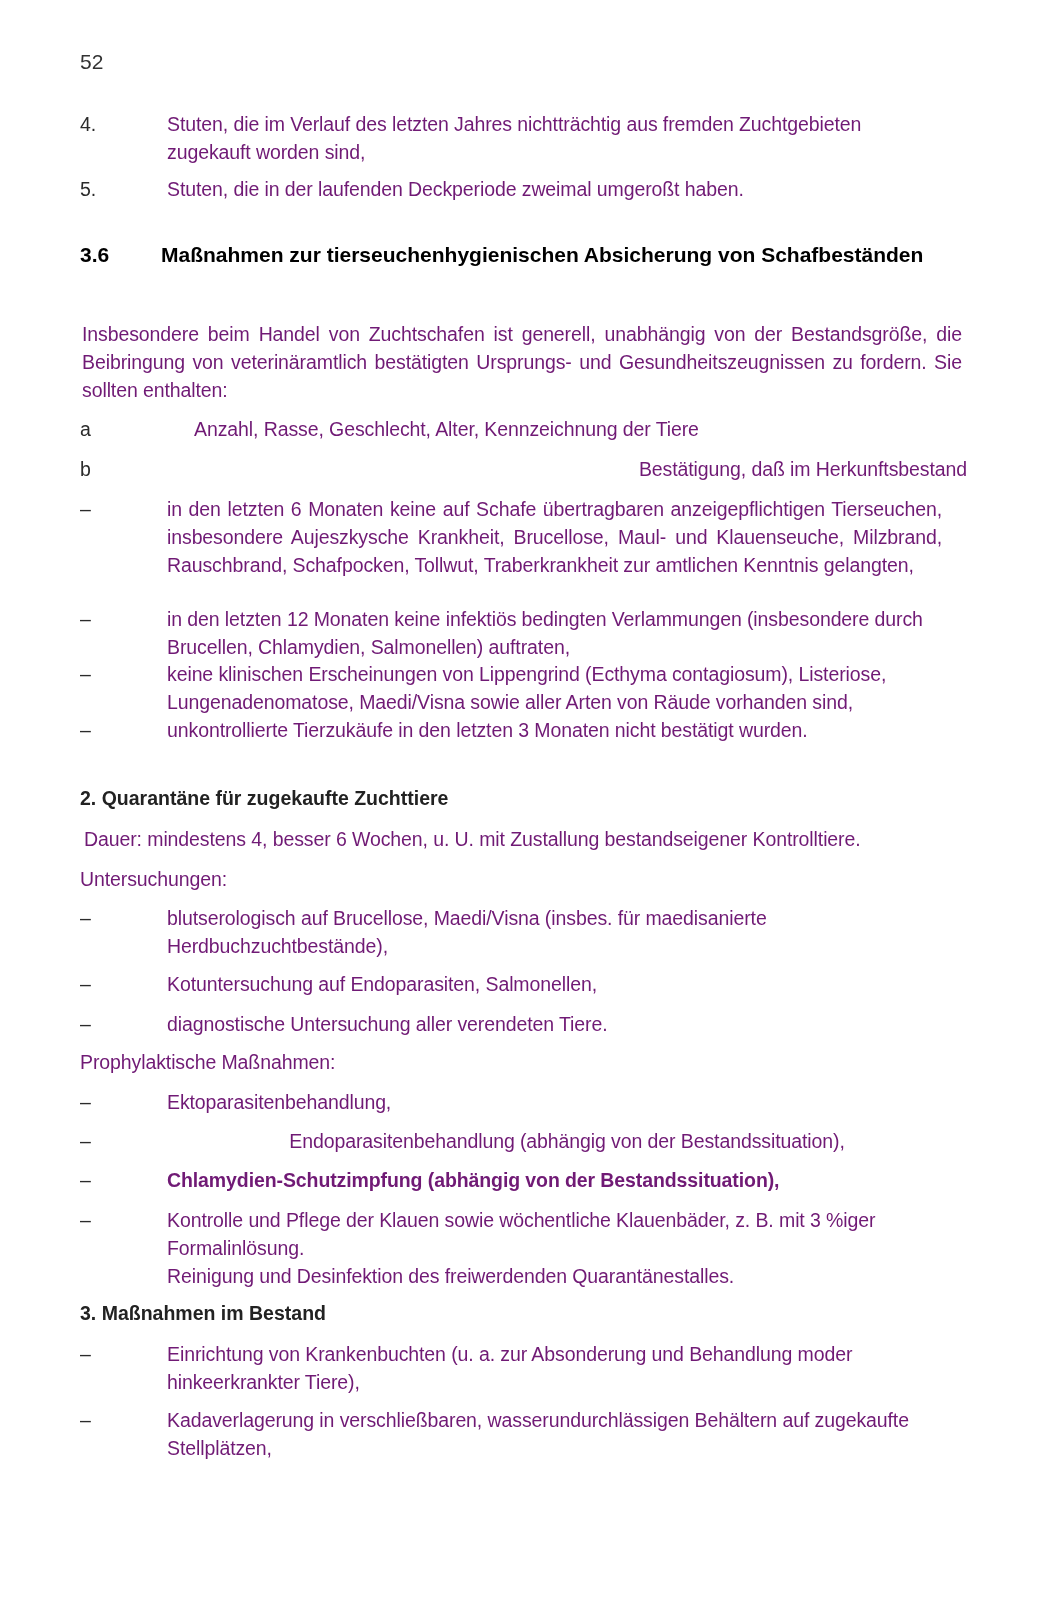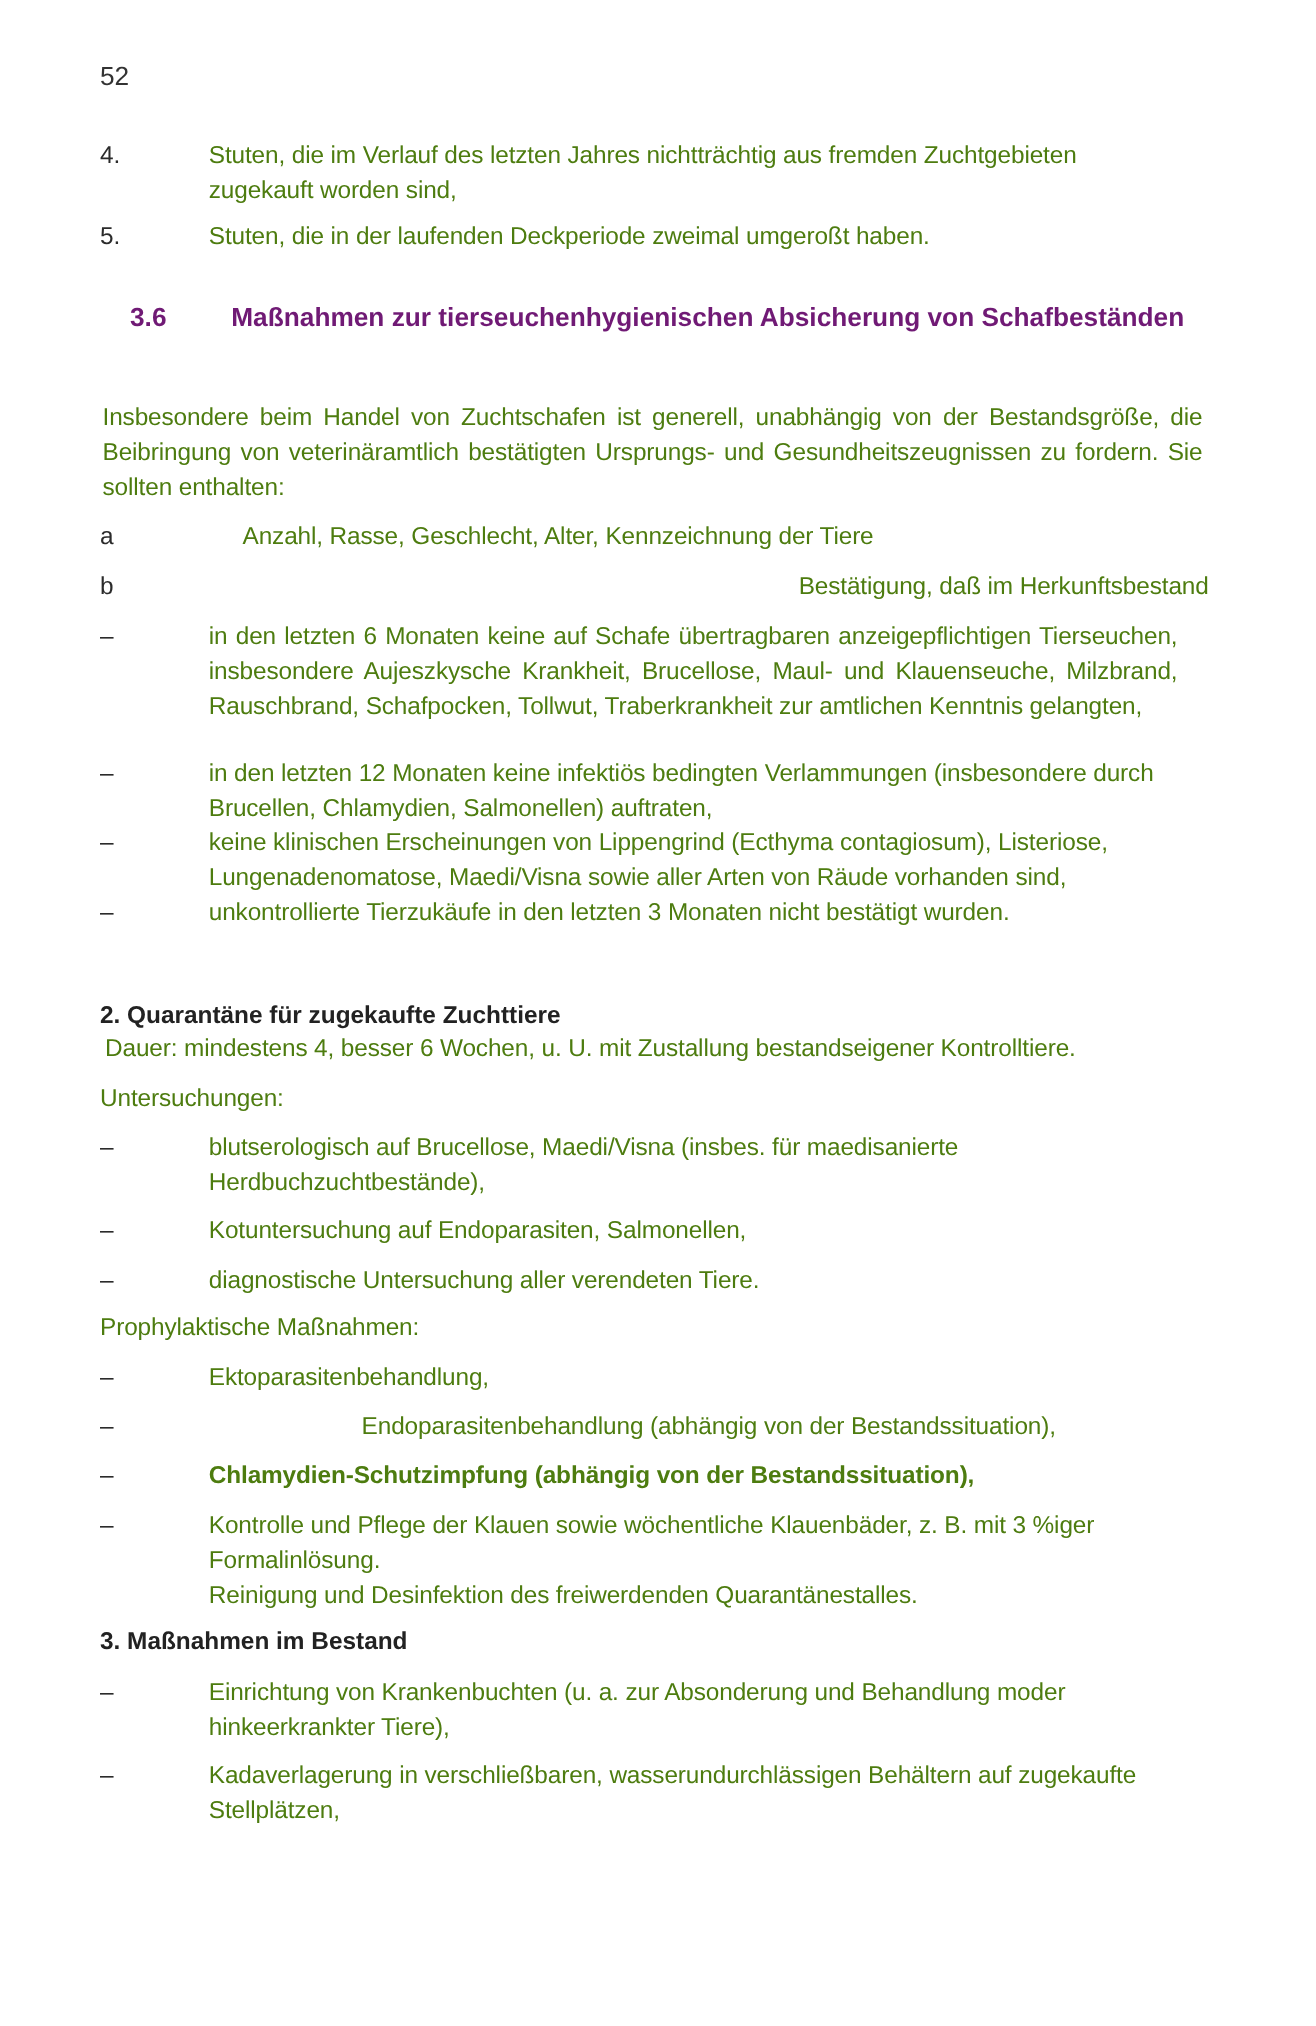--- a/index.html
+++ b/index.html
@@ -3,24 +3,24 @@
 <meta charset="utf-8">
 <style>
   html, body { margin: 0; padding: 0; background: #ffffff; }
   body {
     width: 1053px; height: 1621px; position: relative; overflow: hidden;
     font-family: "Liberation Sans", sans-serif; color: #2a2a2a;
   }
   .page { position: absolute; left: 0; top: 0; width: 1050px; height: 1621px; }
   .pagenum { position: absolute; left: 80px; top: 50px; font-size: 21px; color: #333; }
   .abs { position: absolute; }
-  .t { font-size: 19.5px; line-height: 28px; color: #4d7c0f; letter-spacing: -0.1px; }
+  .t { font-size: 19.5px; line-height: 28px; color: #701a75; letter-spacing: -0.1px; }
   .label { position: absolute; font-size: 19.5px; line-height: 28px; color: #2b2b2b; }
   .body-col { position: absolute; left: 167px; width: 800px; }
-  .h1 { font-size: 21px; font-weight: bold; color: #701a75; line-height: 30px; margin-left: 24px; }
+  .h1 { font-size: 21px; font-weight: bold; color: #000000; line-height: 30px; }
   .h2 { font-size: 19.5px; font-weight: bold; color: #222; line-height: 28px; }
   .para { position: absolute; left: 82px; width: 880px; font-size: 19.5px; line-height: 28px; text-align: justify; }
 </style>
 </head>
 <body>
 
 <div class="page">
 
   <div class="pagenum">52</div>
 
@@ -58,21 +58,21 @@
   </div>
   <div>
     <span class="label" style="left:80px; top:660px;">–</span>
     <div class="body-col t" style="top:660px; width:800px;">keine klinischen Erscheinungen von Lippengrind (Ecthyma contagiosum), Listeriose, Lungenadenomatose, Maedi/Visna sowie aller Arten von Räude vorhanden sind,</div>
   </div>
   <div>
     <span class="label" style="left:80px; top:716px;">–</span>
     <div class="body-col t" style="top:716px;">unkontrollierte Tierzukäufe in den letzten 3 Monaten nicht bestätigt wurden.</div>
   </div>
 
-  <div class="abs h2" style="left:80px; top:784px;margin-top:14px;">2. Quarantäne für zugekaufte Zuchttiere</div>
+  <div class="abs h2" style="left:80px; top:784px;">2. Quarantäne für zugekaufte Zuchttiere</div>
   <div class="abs t" style="left:84px; top:825px; white-space:nowrap;">Dauer: mindestens 4, besser 6 Wochen, u. U. mit Zustallung bestandseigener Kontrolltiere.</div>
   <div class="abs t" style="left:80px; top:865px;">Untersuchungen:</div>
 
   <div>
     <span class="label" style="left:80px; top:904px;">–</span>
     <div class="body-col t" style="top:904px; width:745px;">blutserologisch auf Brucellose, Maedi/Visna (insbes. für maedisanierte Herdbuchzuchtbestände),</div>
   </div>
   <div>
     <span class="label" style="left:80px; top:970px;">–</span>
     <div class="body-col t" style="top:970px;">Kotuntersuchung auf Endoparasiten, Salmonellen,</div>

